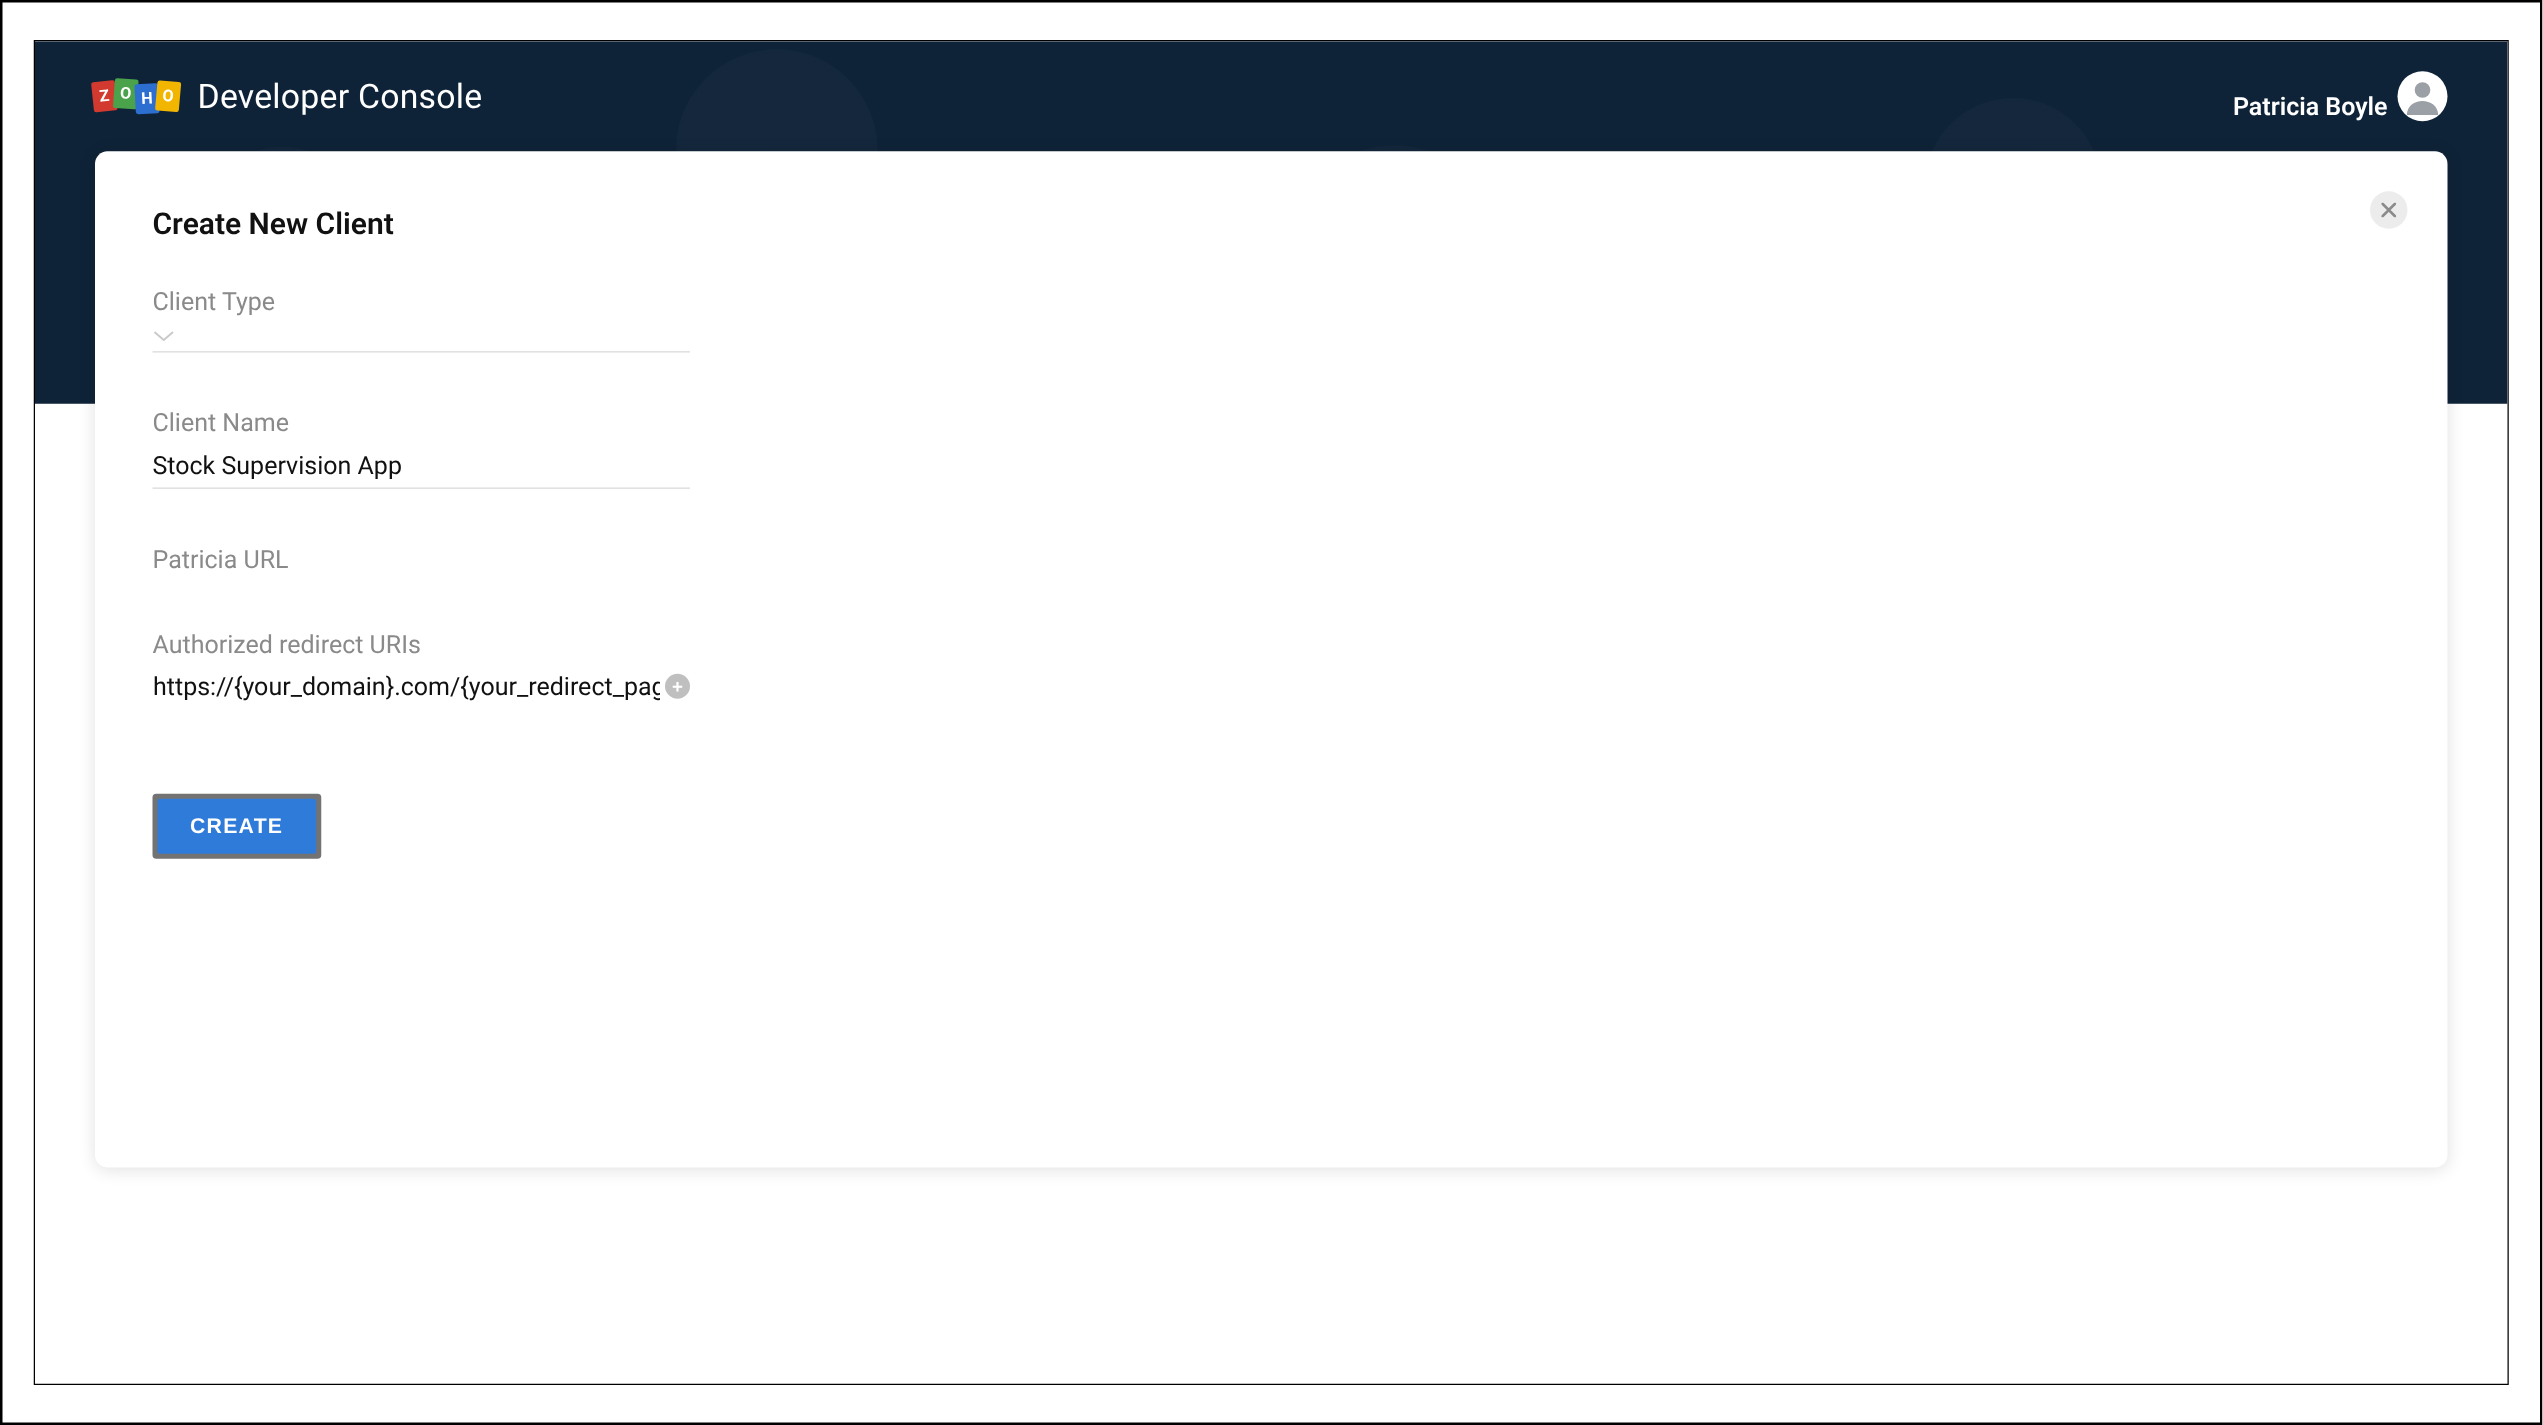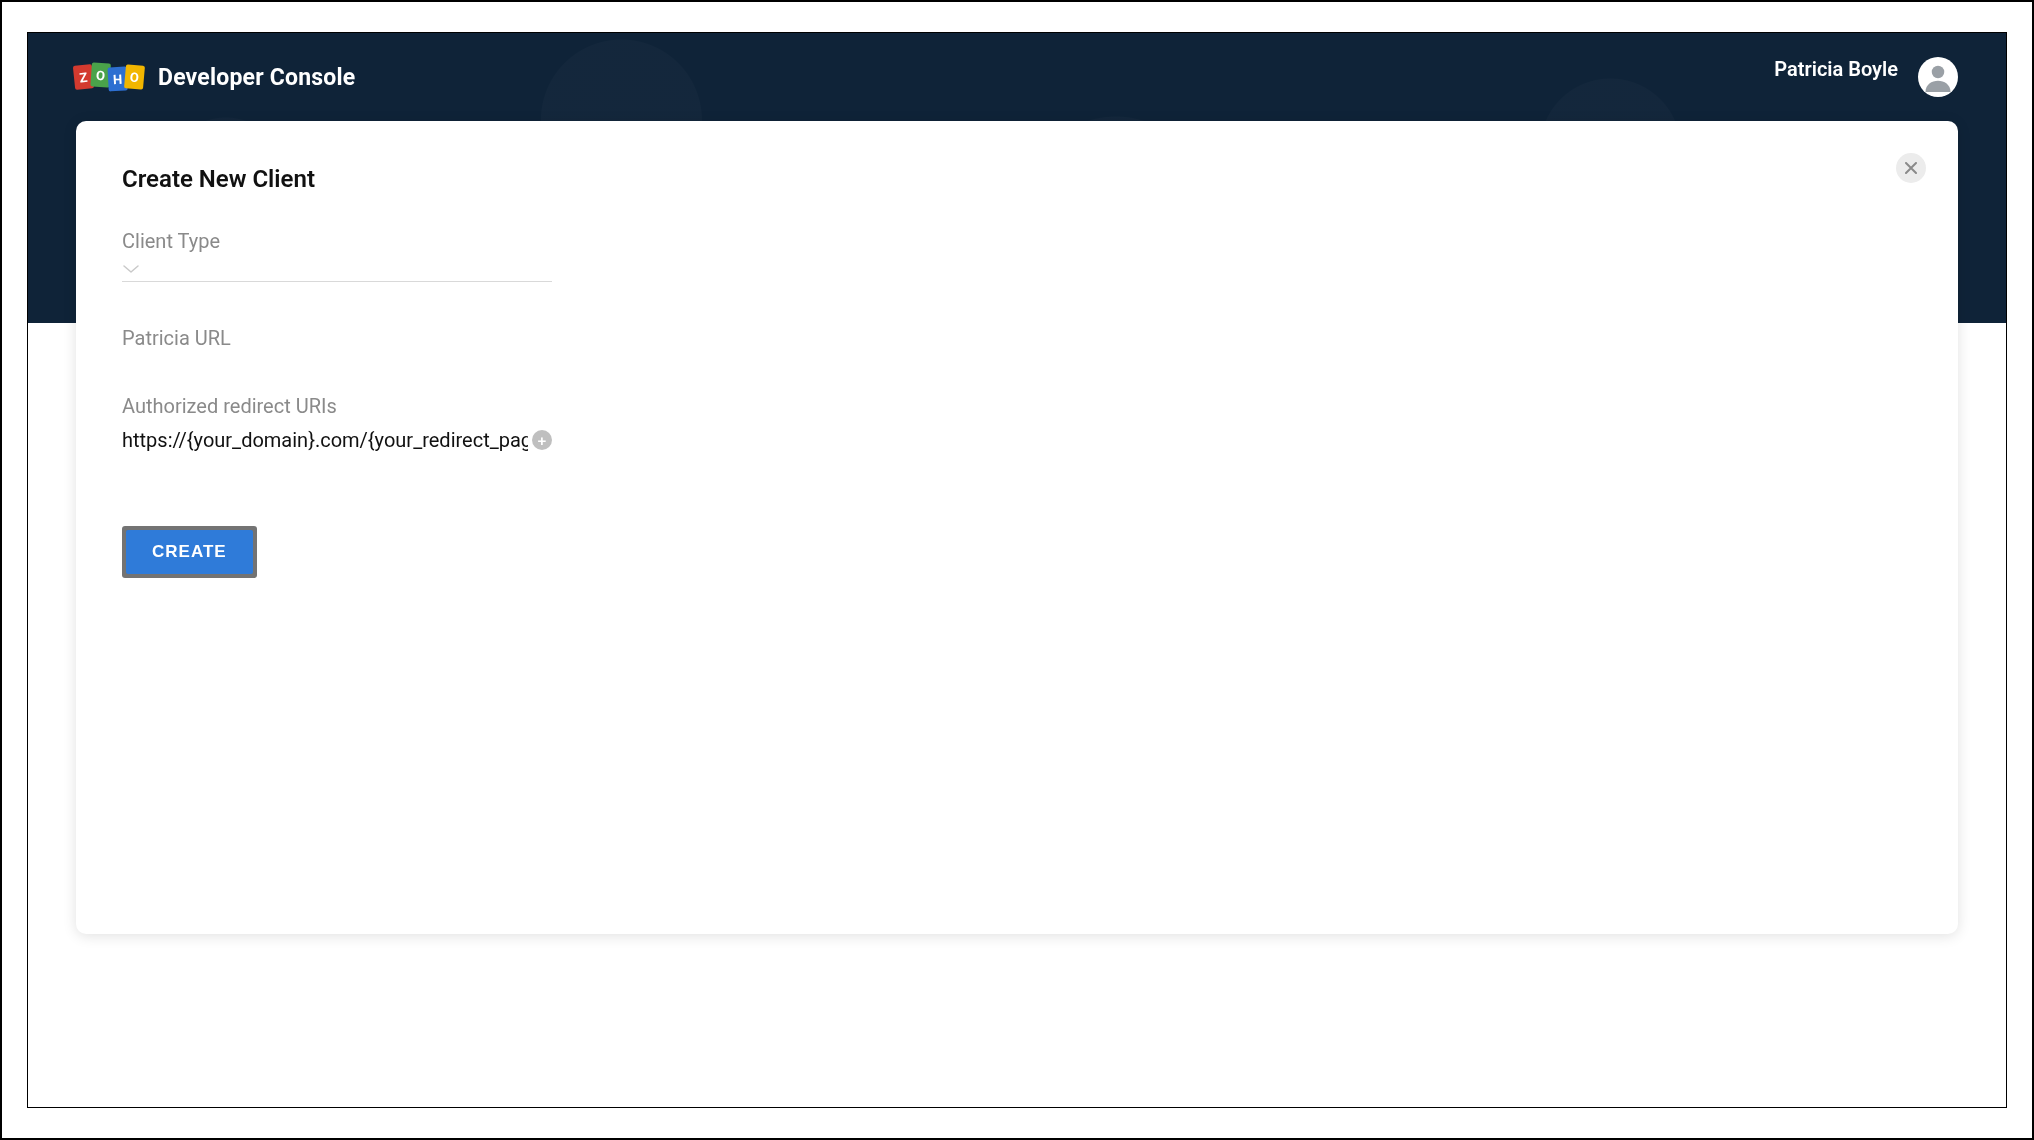--- a/index.html
+++ b/index.html
@@ -63,29 +63,29 @@
     border-radius: 2px;
     transform: skewY(-4deg);
     margin-left: -2px;
   }
   .zl.z { background:#d33a2f; transform: rotate(-6deg); }
   .zl.o1{ background:#4aa24a; transform: rotate(4deg) translateY(-2px);}
   .zl.h { background:#2d6fd1; transform: rotate(-3deg) translateY(2px);}
   .zl.o2{ background:#f2b600; transform: rotate(5deg);}
   .console-title {
     color: #ffffff;
-    font-size: 23px;
-    font-weight: 700;
+    font-size: 27px;
+    font-weight: 400;
     letter-spacing: 0.2px;
   }
   .user-area {
     margin-left: auto;
     display: flex;
-    align-items: flex-start;
-    gap: 20px;
+    align-items: flex-end;
+    gap: 8px;
   }
   .user-name {
     color: #fff;
     font-size: 20px;
     font-weight: 600;
   }
   .avatar {
     width: 40px; height: 40px;
     border-radius: 50%;
     background: #fff;
@@ -228,20 +228,26 @@
       <div class="form-group">
         <label class="form-label">Client Type</label>
         <div class="field-wrap">
           <svg class="chevron" width="18" height="12" viewBox="0 0 18 12">
             <path d="M2 3 L9 9 L16 3" stroke="#c9c9c9" stroke-width="1.5" fill="none" stroke-linecap="round" stroke-linejoin="round"></path>
           </svg>
         </div>
       </div>
 
       
+      <div class="form-group">
+        <label class="form-label">Client Name</label>
+        <div class="field-wrap">
+          <input type="text" class="field-value" value="Stock Supervision App" style="">
+        </div>
+      </div>
 
       
       <div class="form-group">
         <label class="form-label">Patricia URL</label>
       </div>
 
       
       <div class="form-group uri-group">
         <label class="form-label">Authorized redirect URIs</label>
         <div class="field-wrap">

